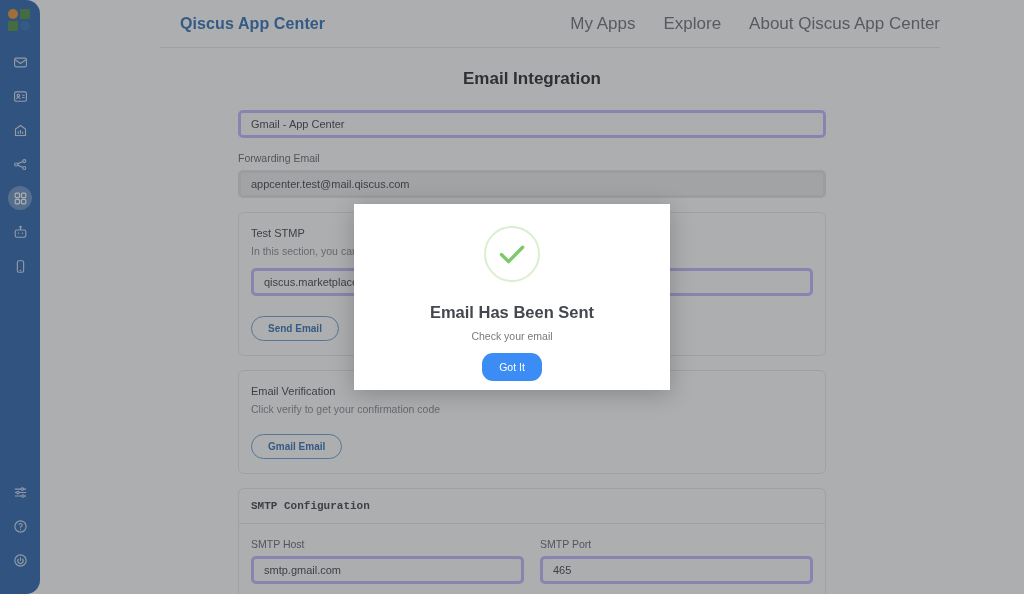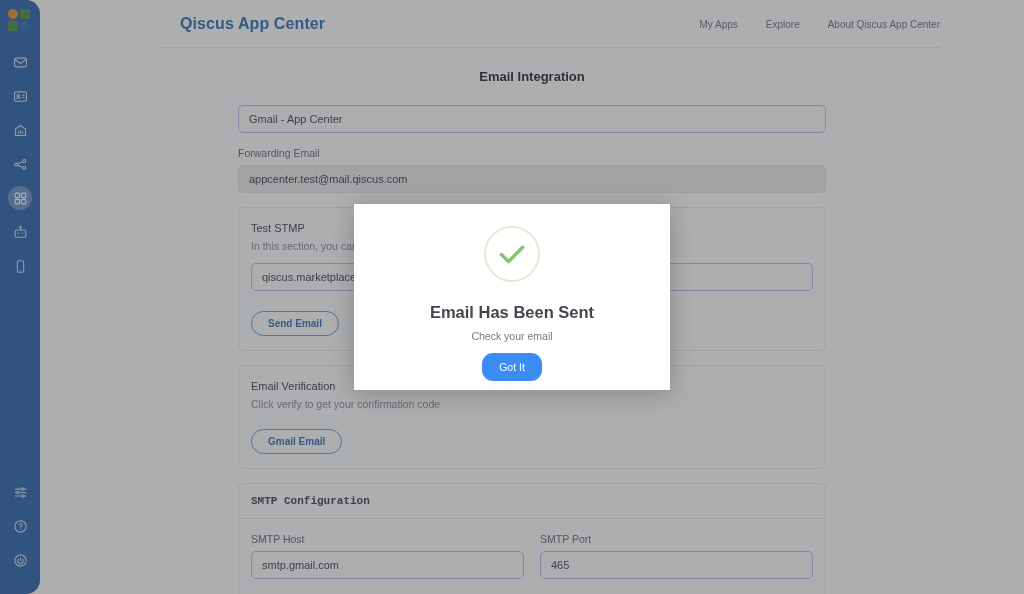--- a/index.html
+++ b/index.html
@@ -54,41 +54,41 @@
   }
   .brand {
     font-size: 16px; font-weight: bold; color: #2f6fb5;
     letter-spacing: 0.1px;
   }
   .topnav {
     position: absolute; right: 84px; top: 0; height: 48px;
     display: flex; align-items: center; gap: 28px;
   }
   .topnav a {
-    font-size: 10px; color: #6b6f76; text-decoration: none; cursor: pointer;
+    font-size: 17px; color: #6b6f76; text-decoration: none; cursor: pointer;
   }
   .topbar-rule {
     position: absolute; left: 120px; right: 84px; top: 47px;
     height: 1px; background: #e6e8ea;
   }
 
   .content { padding-top: 21px; }
   .page-title {
-    text-align: center; font-size: 13px; font-weight: bold; color: #23262b;
+    text-align: center; font-size: 17px; font-weight: bold; color: #23262b;
     margin-bottom: 21px;
   }
 
   .form-wrap { width: 588px; margin: 0 auto; }
 
   .field-label {
     font-size: 10.5px; color: #62666d; margin-bottom: 6px; display: block;
   }
   .input {
     width: 100%; height: 28px;
-    border: 1px solid #c4b5fd; border-radius: 5px;
+    border: 3px solid #c4b5fd; border-radius: 5px;
     background: #fdfdfd;
     display: flex; align-items: center;
     padding: 0 10px;
     font-size: 11px; color: #3d4148;
   }
   .input.disabled { background: #ececec; border-color: #e0e2e4; color: #3d4148; }
   .fieldset { margin-bottom: 14px; }
 
   .card {
     border: 1px solid #e6e8ea; border-radius: 6px;

